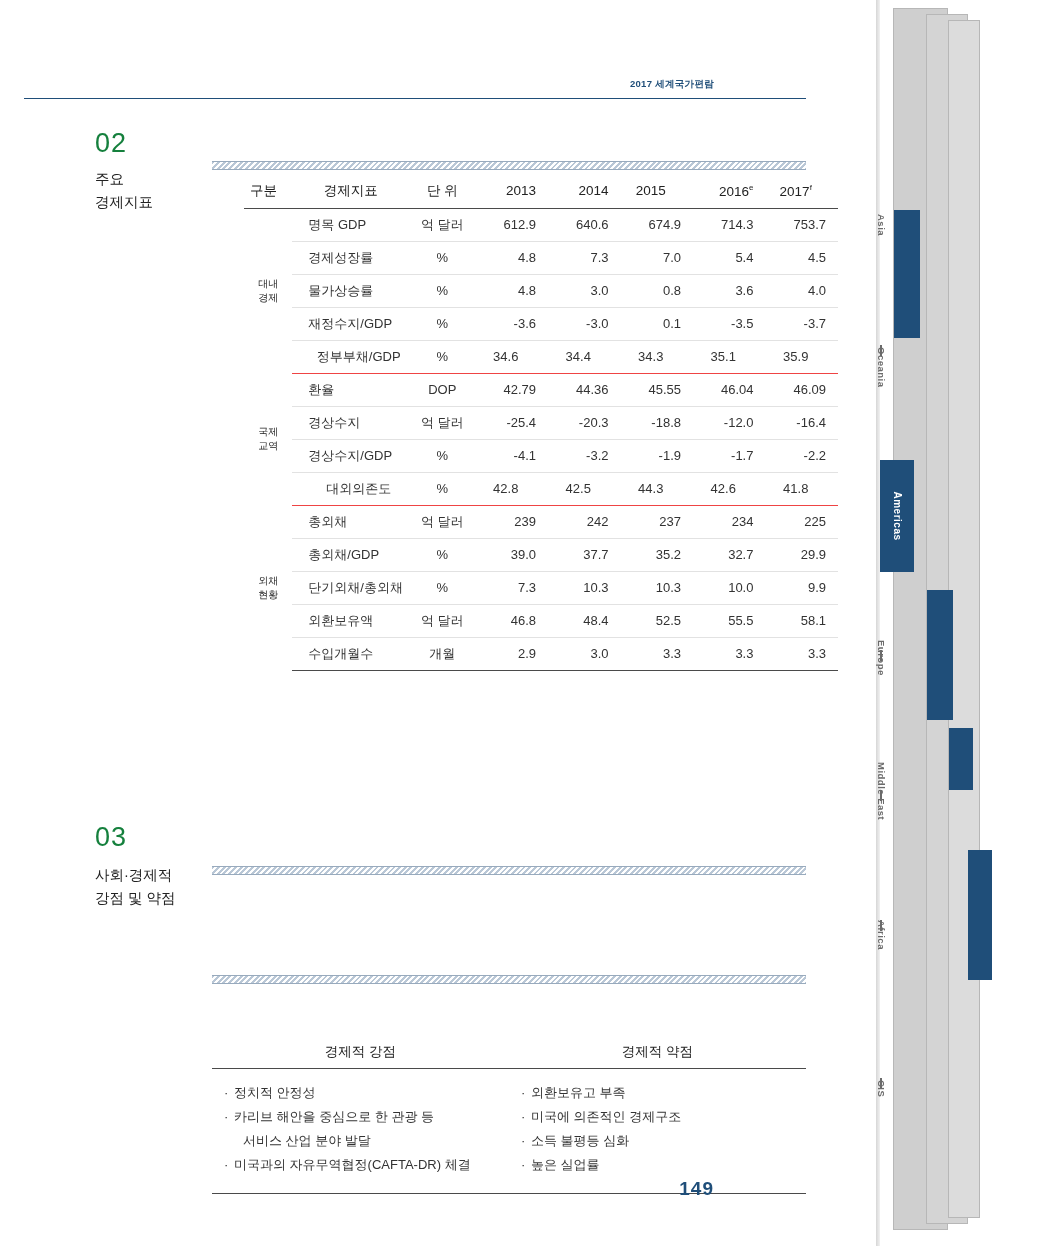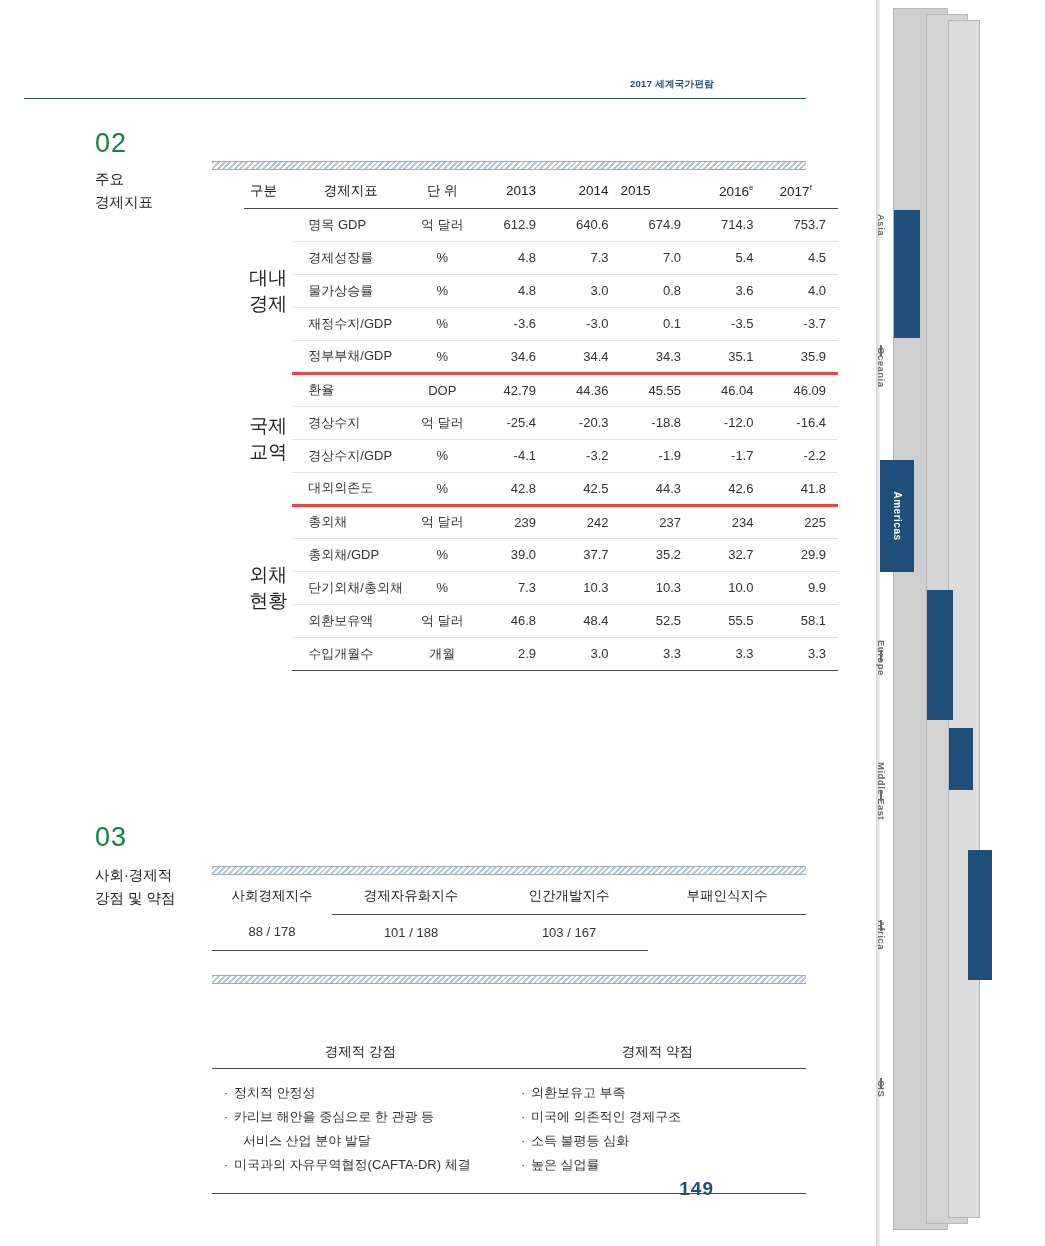--- a/index.html
+++ b/index.html
@@ -97,27 +97,27 @@
   }
   #econ-table thead th.lbl-left { text-align:left; padding-left:6px; }
   #econ-table thead th sup { font-size:8px; vertical-align:super; }
 
   #econ-table tbody td {
     height:33px; vertical-align:middle;
     border-bottom:1px solid #e2e2e2;
     color:#333; font-size:13px;
   }
   #econ-table tbody td.grp {
-    text-align:center; font-size:19px; color:#222;
+    text-align:center; font-size:10px; color:#222;
     border-bottom:none;
   }
   #econ-table tbody td.ind { padding-left:16px; text-align:left; }
   #econ-table tbody td.unit { text-align:center; }
   #econ-table tbody td.val { text-align:right; padding-right:12px; }
-  #econ-table tbody tr.grp-end td { border-bottom:3px solid #ef4444; }
+  #econ-table tbody tr.grp-end td { border-bottom:1px solid #ef4444;text-align:center; }
   #econ-table tbody tr.last-row td { border-bottom:1px solid #4a4a4a; }
 
   
   #socio-table { left:212px; top:878px; width:594px; }
   #socio-table col.c-lbl { width:120px; }
   #socio-table col.c-c { width:158px; }
   #socio-table thead th {
     height:36px; text-align:center; font-size:13.5px; color:#222;
     border-bottom:1px solid #4a4a4a;
     vertical-align:middle;
@@ -185,21 +185,21 @@
         <col class="c-yr">
         <col class="c-yr">
     </colgroup>
     <thead>
       <tr>
         <th class="lbl-left" colspan="1">구분</th>
         <th>경제지표</th>
         <th>단 위</th>
         <th style="text-align:right;padding-right:12px;">2013</th>
         <th style="text-align:right;padding-right:12px;">2014</th>
-        <th style="text-align:left;padding-right:12px;">2015</th>
+        <th style="text-align:center;padding-right:12px;">2015</th>
         <th style="text-align:right;padding-right:12px;"><span>2016</span><sup>e</sup></th>
         <th style="text-align:center;padding-right:12px;"><span>2017</span><sup>f</sup></th>
       </tr>
     </thead>
     <tbody>
 
       <tr>
         <td class="grp" rowspan="5">
           <div>대내</div>
           <div>경제</div>
@@ -343,43 +343,20 @@
   </table>
 
   <div class="sec-num" style="left:95px; top:822px;">03</div>
   <div class="sec-title" style="left:95px; top:855px;margin-top:9px;">
     <div>사회·경제적</div>
     <div>강점 및 약점</div>
   </div>
 
   <div class="hatch" style="left:212px; top:866px; width:594px;"></div>
 
-  <table class="tbl" id="socio-table">
-    <colgroup>
-        <col class="c-lbl">
-        <col class="c-c">
-        <col class="c-c">
-        <col class="c-c">
-      </colgroup>
-    <thead>
-      <tr>
-        <th class="rowlbl" rowspan="2">사회경제지수</th>
-        <th>경제자유화지수</th>
-        <th>인간개발지수</th>
-        <th>부패인식지수</th>
-      </tr>
-    </thead>
-    <tbody>
-      <tr>
-        <td>88 / 178</td>
-        <td>101 / 188</td>
-        <td>103 / 167</td>
-      </tr>
-    </tbody>
-  </table>
 
   <div class="hatch" style="left:212px; top:975px; width:594px;"></div>
 
   <table class="tbl" id="sw-table">
     <colgroup>
         <col class="c-half">
         <col class="c-half">
       </colgroup>
     <thead>
       <tr>

